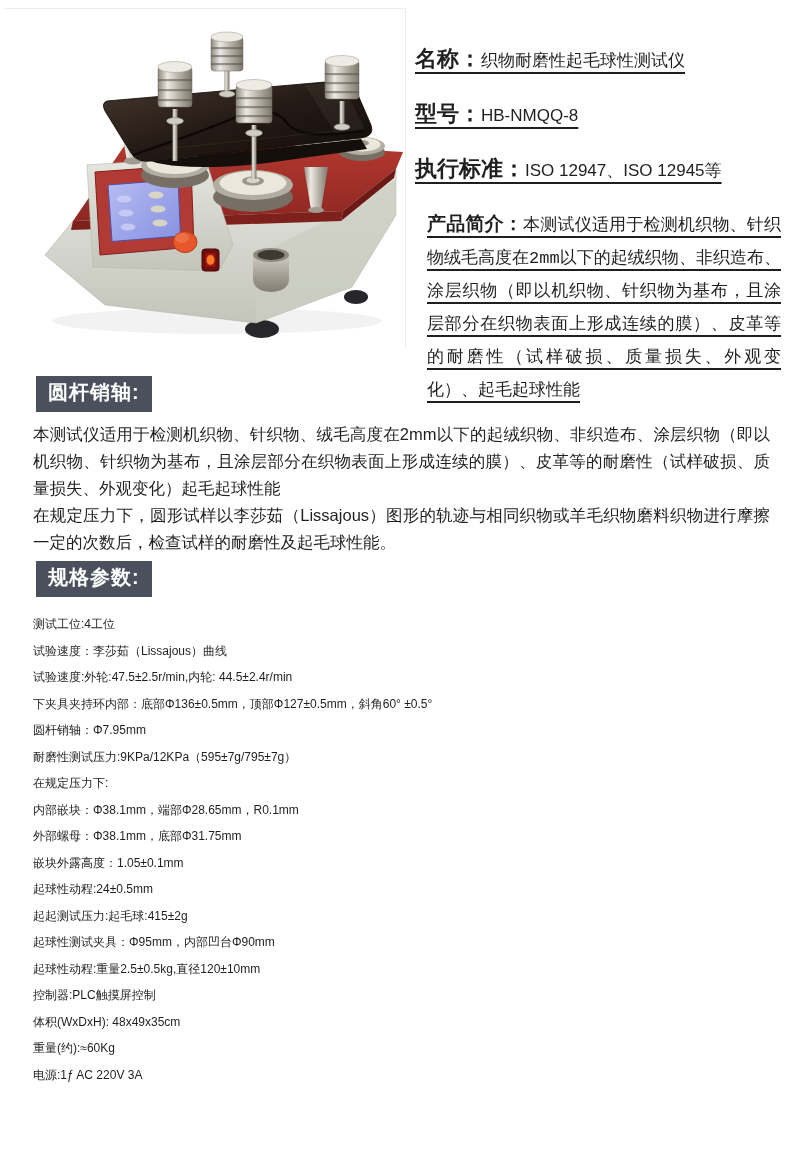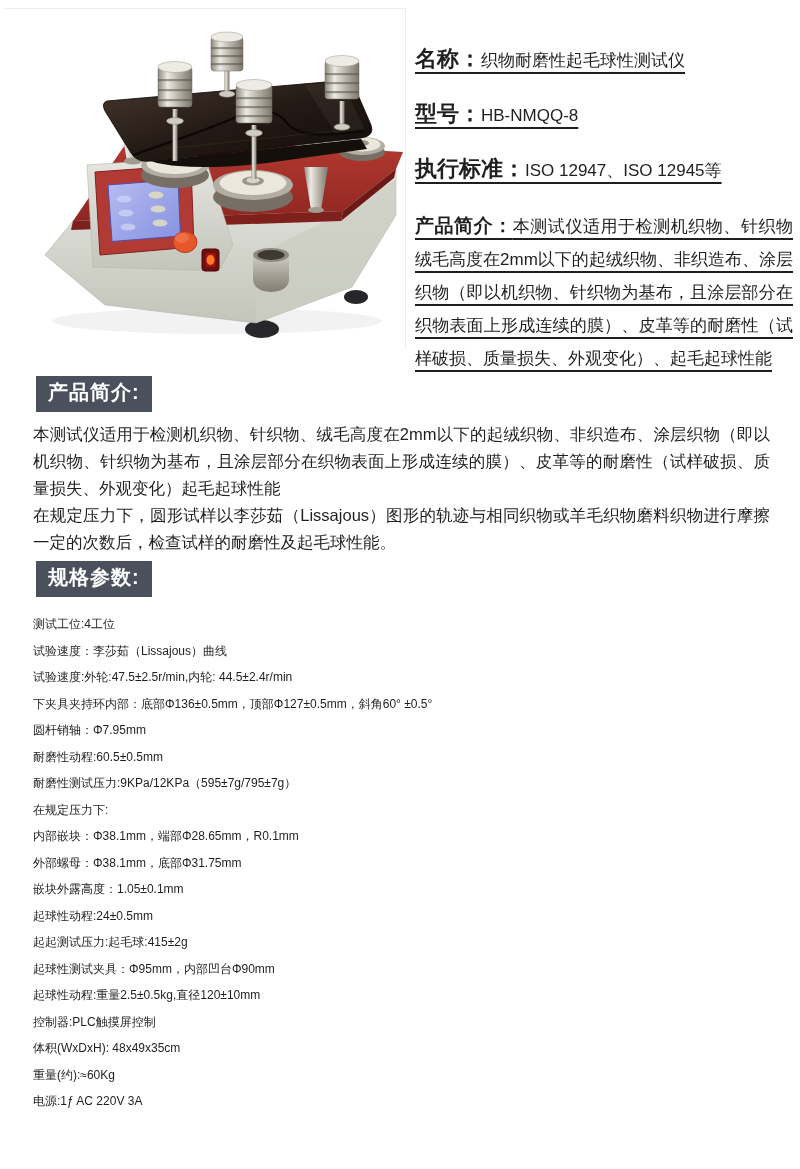--- a/index.html
+++ b/index.html
@@ -13,22 +13,22 @@
   
   .photo{position:absolute;left:5px;top:8px;width:400px;height:340px;
          border-top:1px solid #ececec;border-right:1px solid #ececec;}
 
   
   .info{position:absolute;left:415px;top:44px;width:378px;}
   .irow{margin:0 0 25px 0;text-decoration:underline;text-underline-offset:6px;
         text-decoration-thickness:1.5px;white-space:nowrap;}
   .ilabel{font-weight:bold;font-size:22px;}
   .ival{font-size:17px;}
-  .intro{margin:0;font-size:16.5px;line-height:33px;text-align:justify;
-         text-decoration:underline;text-underline-offset:6px;text-decoration-thickness:1.5px;}
+  .intro{margin:12px;font-size:16.5px;line-height:33px;text-align:justify;
+         text-decoration:underline;text-underline-offset:6px;text-decoration-thickness:1.5px;font-family:Liberation Mono, monospace;}
   .intro .ilabel{font-size:19px;}
 
   
   .sec-header{position:absolute;left:36px;background:#4a515c;color:#ffffff;
               font-weight:bold;font-size:20px;padding:3px 12px 6px 12px;letter-spacing:1px;}
   #overview-header{top:376px;}
   #specs-header{top:561px;}
 
   
   .ovtext{position:absolute;left:33px;top:421px;width:737px;
@@ -209,41 +209,40 @@
       <span class="ilabel">型号：</span><span class="ival">HB-NMQQ-8</span>
     </div>
     <div class="irow">
       <span class="ilabel">执行标准：</span><span class="ival">ISO 12947、ISO 12945等</span>
     </div>
     <p class="intro">
       <span class="ilabel">产品简介：</span><span class="ival">本测试仪适用于检测机织物、针织物绒毛高度在2mm以下的起绒织物、非织造布、涂层织物（即以机织物、针织物为基布，且涂层部分在织物表面上形成连续的膜）、皮革等的耐磨性（试样破损、质量损失、外观变化）、起毛起球性能</span>
     </p>
   </div>
 
-  <div class="sec-header" id="overview-header">产品简介:</div>
+  <div class="sec-header" id="overview-header">圆杆销轴:</div>
   <div class="ovtext">
     <p>本测试仪适用于检测机织物、针织物、绒毛高度在2mm以下的起绒织物、非织造布、涂层织物（即以机织物、针织物为基布，且涂层部分在织物表面上形成连续的膜）、皮革等的耐磨性（试样破损、质量损失、外观变化）起毛起球性能</p>
     <p>在规定压力下，圆形试样以李莎茹（Lissajous）图形的轨迹与相同织物或羊毛织物磨料织物进行摩擦一定的次数后，检查试样的耐磨性及起毛球性能。</p>
   </div>
 
   <div class="sec-header" id="specs-header">规格参数:</div>
   <ul class="specs">
 
       <li class="spec-line">测试工位:4工位</li>
 
       <li class="spec-line">试验速度：李莎茹（Lissajous）曲线</li>
 
       <li class="spec-line">试验速度:外轮:47.5±2.5r/min,内轮: 44.5±2.4r/min</li>
 
 
       <li class="spec-line">下夹具夹持环内部：底部Φ136±0.5mm，顶部Φ127±0.5mm，斜角60° ±0.5°</li>
 
       <li class="spec-line">圆杆销轴：Φ7.95mm</li>
 
-      <li class="spec-line">耐磨性动程:60.5±0.5mm</li>
 
       <li class="spec-line">耐磨性测试压力:9KPa/12KPa（595±7g/795±7g）</li>
 
       <li class="spec-line">在规定压力下:</li>
 
       <li class="spec-line">内部嵌块：Φ38.1mm，端部Φ28.65mm，R0.1mm</li>
 
       <li class="spec-line">外部螺母：Φ38.1mm，底部Φ31.75mm</li>
 
       <li class="spec-line">嵌块外露高度：1.05±0.1mm</li>

